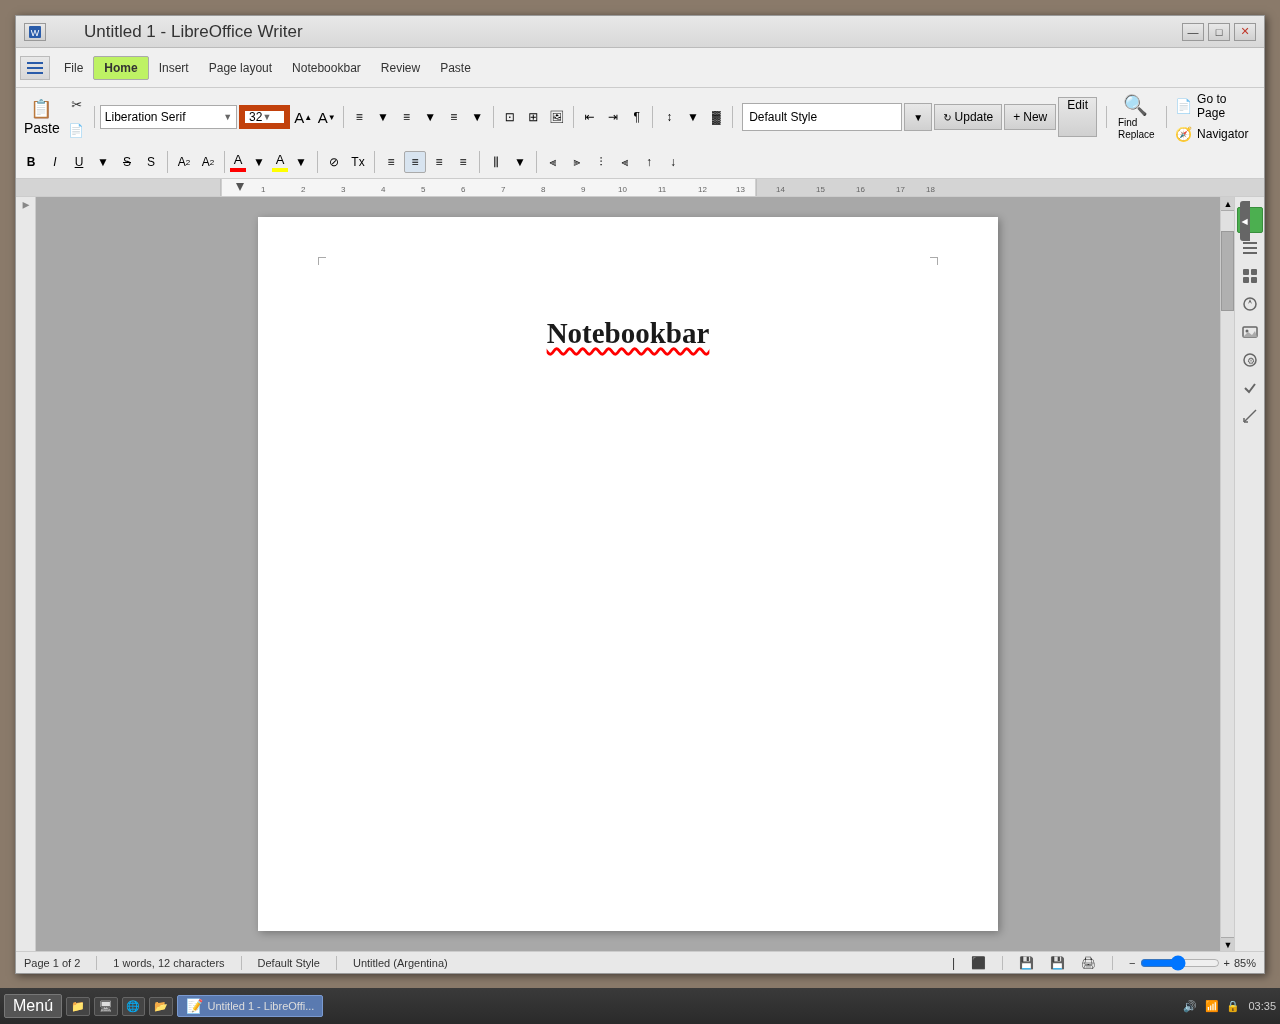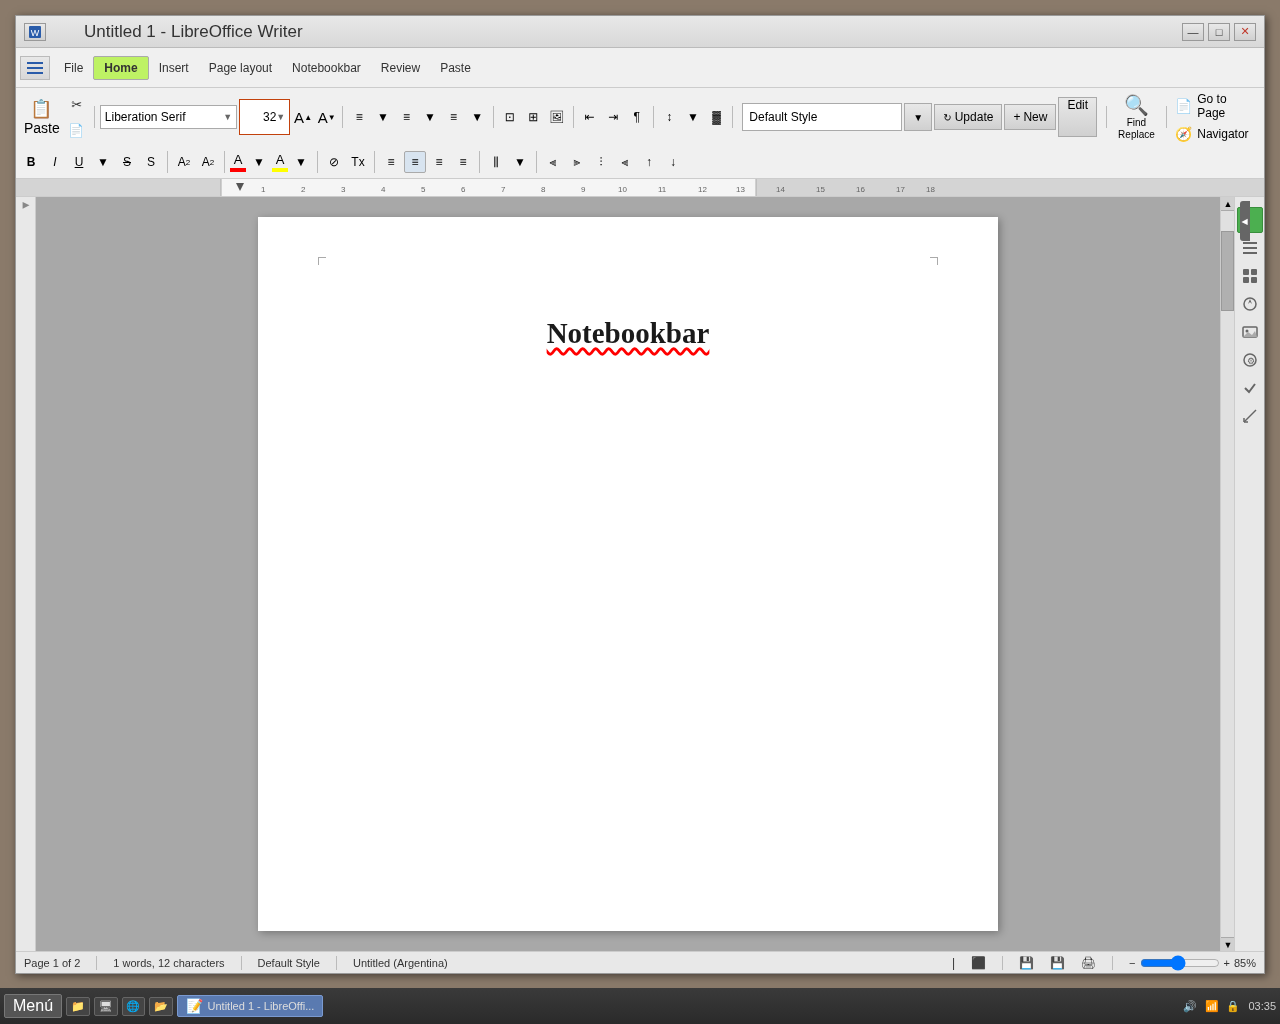--- a/index.html
+++ b/index.html
@@ -24,21 +24,21 @@
     
     .toolbar-container { background: #f0f0f0; border-bottom: 1px solid #ccc; display: flex; flex-direction: column; flex-shrink: 0; }
     .toolbar-row { display: flex; align-items: center; padding: 2px 4px; gap: 2px; min-height: 32px; }
     .toolbar-sep { width: 1px; height: 22px; background: #bbb; margin: 0 3px; }
 
     
     .tb-btn { min-width: 24px; height: 24px; border: 1px solid transparent; background: transparent; display: flex; align-items: center; justify-content: center; cursor: pointer; border-radius: 2px; font-size: 13px; color: #333; padding: 0 2px; }
 
     
     .font-selector { height: 24px; border: 1px solid #aaa; background: white; font-size: 12px; padding: 0 4px; width: 140px; display: flex; align-items: center; justify-content: space-between; cursor: pointer; }
-    .font-size-selector { height: 36px; border: 1px solid #c2410c; background: white; font-size: 12px; padding: 0 4px; width: 52px; display: flex; align-items: center; justify-content: flex-end; cursor: pointer; }
+    .font-size-selector { height: 24px; border: 6px solid #c2410c; background: white; font-size: 12px; padding: 0 4px; width: 52px; display: flex; align-items: center; justify-content: flex-start; cursor: pointer; }
     .selector-arrow { font-size: 9px; color: #666; }
 
     
     .styles-dropdown { height: 28px; border: 1px solid #aaa; background: white; font-size: 12px; padding: 0 6px; width: 160px; display: flex; align-items: center; justify-content: space-between; cursor: pointer; }
     .styles-arrow-btn { height: 28px; width: 28px; border: 1px solid #aaa; background: linear-gradient(to bottom, #e8e8e8, #d0d0d0); display: flex; align-items: center; justify-content: center; cursor: pointer; font-size: 10px; }
 
     
     .find-replace-area { display: flex; flex-direction: column; align-items: center; padding: 2px 6px; cursor: pointer; }
 
     
@@ -214,21 +214,21 @@
         </div>
         <div class="style-edit-btn">
           <span>Edit</span>
         </div>
       </div>
 
       <div class="toolbar-sep"></div>
 
       <div class="find-replace-area">
         <div style="font-size:20px; color:#555;">🔍</div>
-        <div style="font-size:10px; text-align:center; line-height:1.2;">
+        <div style="font-size:10px; line-height:1.2;">
           <div>Find</div>
           <div>Replace</div>
         </div>
       </div>
 
       <div class="toolbar-sep"></div>
 
       <div class="goto-nav-area">
         <div class="goto-item">
           <span style="font-size:14px;">📄</span>

